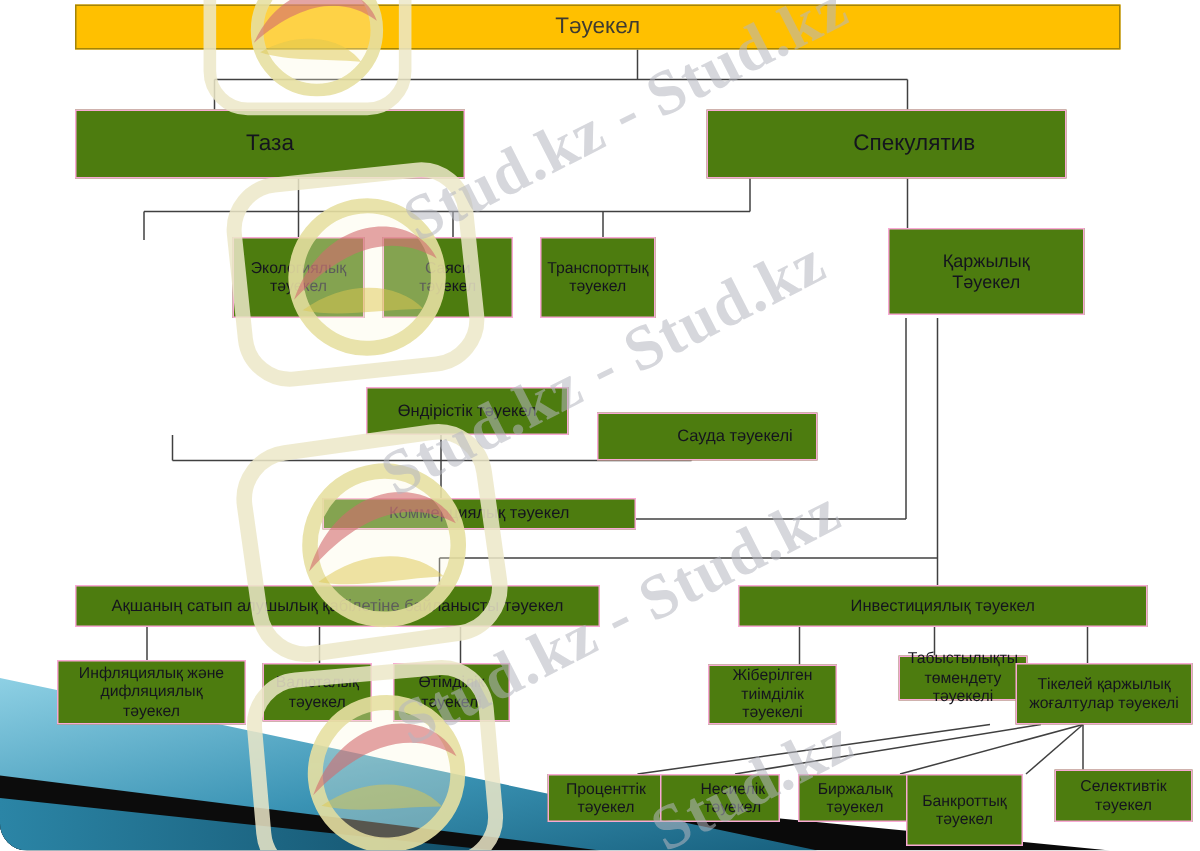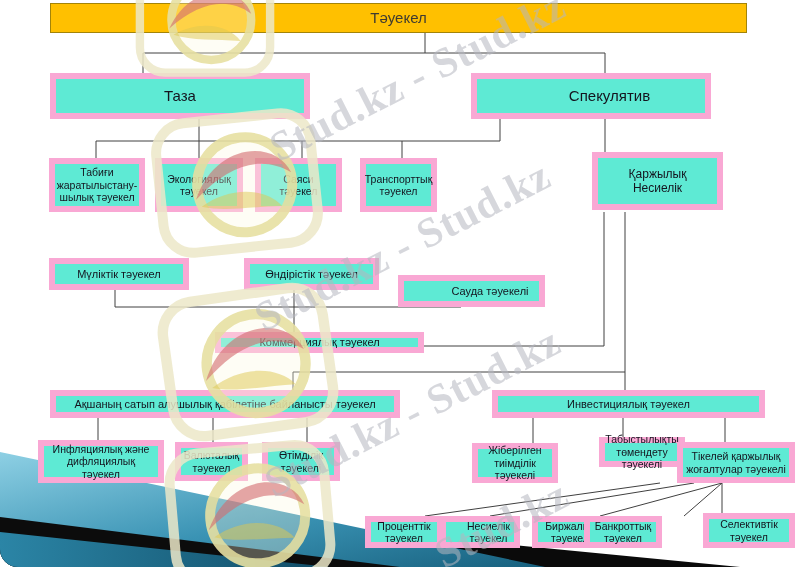--- a/index.html
+++ b/index.html
@@ -2,22 +2,22 @@
 <html><head>
 <meta charset="utf-8">
 <style>
   html,body{margin:0;padding:0;}
   body{width:800px;height:567px;overflow:hidden;background:#ffffff;
        font-family:"Liberation Sans", sans-serif;}
   .stage{position:relative;width:800px;height:567px;background:#fff;overflow:hidden;border-radius:18px;}
   svg.layer{position:absolute;left:0;top:0;width:800px;height:567px;}
   .node{
     position:absolute;
-    background:#5eead4;
-    border:6px solid #f9a8d4;
+    background:#4d7c0f;
+    border:1px solid #f9a8d4;
     color:#14141e;
     display:flex;align-items:center;justify-content:center;
     text-align:center;
     white-space:pre-line;
     line-height:1.18;
     box-sizing:border-box;
     padding:1px 2px;
   }
   .node.root{
     background:#FFC000;
@@ -105,33 +105,29 @@
     <line x1="694" y1="483" x2="490" y2="516"></line>
     <line x1="722" y1="483" x2="600" y2="516"></line>
     <line x1="722" y1="483" x2="684" y2="516"></line>
     <line x1="722" y1="483" x2="722" y2="513"></line>
   </svg>
 
   <div class="node root fs-lg" style="left:50px;top:3px;width:697px;height:30px;">Тәуекел</div>
   <div class="node fs-lg" style="left:50px;top:73px;width:260px;height:46px;">Таза</div>
   <div class="node fs-lg" style="left:471px;top:73px;width:240px;height:46px;padding-left:39px;">Спекулятив</div>
 
-  <div class="node fs-xs" style="left:49px;top:158px;width:96px;height:54px;">Табиғи
-жаратылыстану-
-шылық тәуекел</div>
   <div class="node fs-xs" style="left:155px;top:158px;width:88px;height:54px;">Экологиялық
 тәуекел</div>
   <div class="node fs-xs" style="left:255px;top:158px;width:87px;height:54px;">Саяси
 тәуекел</div>
   <div class="node fs-xs" style="left:360px;top:158px;width:77px;height:54px;">Транспорттық
 тәуекел</div>
   <div class="node fs-md" style="left:592px;top:152px;width:131px;height:58px;">Қаржылық
-Несиелік</div>
+Тәуекел</div>
 
-  <div class="node fs-s" style="left:49px;top:258px;width:140px;height:32px;">Мүліктік тәуекел</div>
   <div class="node fs-s" style="left:220px;top:258px;width:135px;height:32px;margin-left:24px;">Өндірістік тәуекел</div>
   <div class="node fs-s" style="left:398px;top:275px;width:147px;height:32px;padding-left:39px;">Сауда тәуекелі</div>
 
   <div class="node fs-s" style="left:215px;top:332px;width:209px;height:21px;">Коммерциялық тәуекел</div>
 
   <div class="node fs-s" style="left:50px;top:390px;width:350px;height:28px;">Ақшаның сатып алушылық қабілетіне байланысты тәуекел</div>
   <div class="node fs-s" style="left:492px;top:390px;width:273px;height:28px;">Инвестициялық тәуекел</div>
 
   <div class="node fs-xs" style="left:38px;top:440px;width:126px;height:43px;">Инфляциялық және
 дифляциялық
@@ -148,21 +144,21 @@
 тәуекелі</div>
   <div class="node fs-xs" style="left:677px;top:442px;width:118px;height:41px;">Тікелей қаржылық
 жоғалтулар тәуекелі</div>
 
   <div class="node fs-xs" style="left:365px;top:516px;width:78px;height:32px;">Проценттік
 тәуекел</div>
   <div class="node fs-xs" style="left:440px;top:516px;width:80px;height:32px;padding-left:19px;">Несиелік
 тәуекел</div>
   <div class="node fs-xs" style="left:532px;top:516px;width:76px;height:32px;">Биржалық
 тәуекел</div>
-  <div class="node fs-xs" style="left:584px;top:516px;width:78px;height:32px;">Банкроттық
+  <div class="node fs-xs" style="left:604px;top:516px;width:78px;height:48px;">Банкроттық
 тәуекел</div>
   <div class="node fs-xs" style="left:703px;top:513px;width:92px;height:35px;">Селективтік
 тәуекел</div>
 
   <div class="wm-layer">
     <svg class="layer" viewBox="0 0 800 567">
       <defs>
         <g id="studLogo">
           <rect x="-62" y="-52" width="124" height="104" rx="24" fill="none" stroke="#ece7c8" stroke-width="8" opacity="0.85"></rect>
           <circle cx="6" cy="2" r="38" fill="#fbf8e0" fill-opacity="0.35" stroke="#e7e0a2" stroke-width="8" opacity="0.9"></circle>

